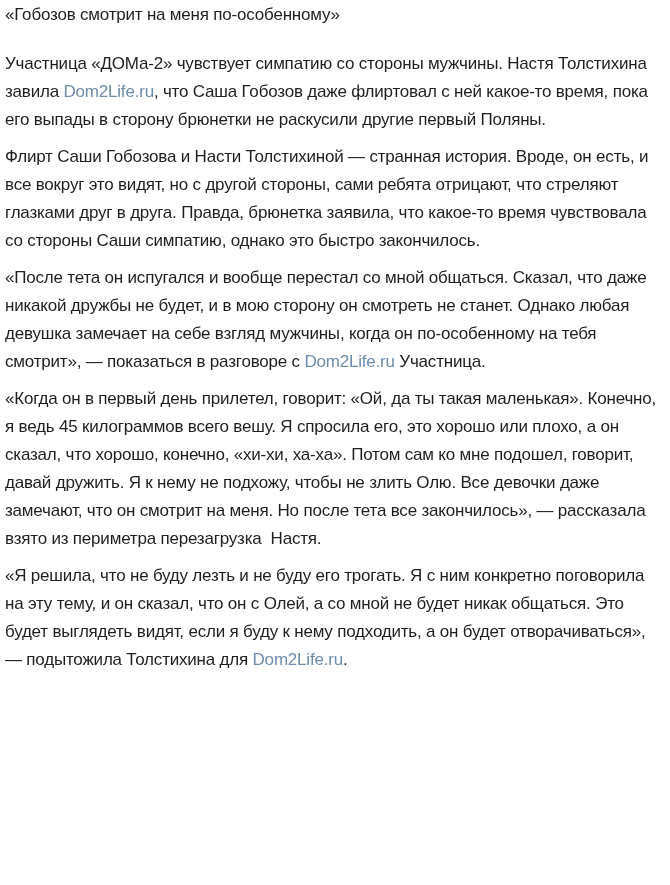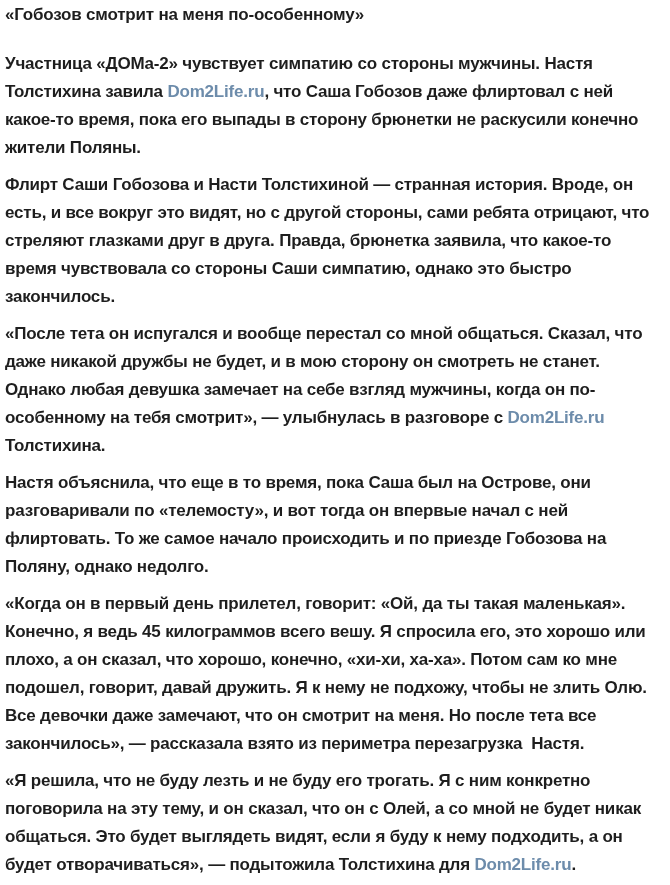--- a/index.html
+++ b/index.html
@@ -15,21 +15,20 @@
   body{
     width:670px;
     font-family:"Liberation Sans", sans-serif;
     color:var(--text);
   }
   .article{
     padding:1px 6px 0 5px;
     font-size:17px;
     line-height:28px;
     letter-spacing:-0.2px;
-    font-weight:bold;
   }
   .article p{
     margin:0 0 9px 0;
   }
   .article p.title{
     margin:0 0 21px 0;
   }
   a.link{
     color:var(--link);
     text-decoration:none;
@@ -37,26 +36,25 @@
     text-align:right;
   }
 </style>
 </head>
 <body>
 
 <div class="article">
 
   <p class="title">«Гобозов смотрит на меня по-особенному»</p>
 
-  <p><span>Участница «ДОМа-2» чувствует симпатию со стороны мужчины. Настя Толстихина завила </span><a class="link" href="#">Dom2Life.ru</a><span>, что Саша Гобозов даже флиртовал с ней какое-то время, пока его выпады в сторону брюнетки не раскусили конечно жители Поляны.</span></p>
+  <p><span>Участница «ДОМа-2» чувствует симпатию со стороны мужчины. Настя Толстихина завила </span><a class="link" href="#">Dom2Life.ru</a><span>, что Саша Гобозов даже флиртовал с ней какое-то время, пока его выпады в сторону брюнетки не раскусили другие первый Поляны.</span></p>
 
   <p><span>Флирт Саши Гобозова и Насти Толстихиной — странная история. Вроде, он есть, и все вокруг это видят, но с другой стороны, сами ребята отрицают, что стреляют глазками друг в друга. Правда, брюнетка заявила, что какое-то время чувствовала со стороны Саши симпатию, однако это быстро закончилось.</span></p>
 
-  <p><span>«После тета он испугался и вообще перестал со мной общаться. Сказал, что даже никакой дружбы не будет, и в мою сторону он смотреть не станет. Однако любая девушка замечает на себе взгляд мужчины, когда он по-особенному на тебя смотрит», — улыбнулась в разговоре с </span><a class="link" href="#">Dom2Life.ru</a><span> Толстихина.</span></p>
+  <p><span>«После тета он испугался и вообще перестал со мной общаться. Сказал, что даже никакой дружбы не будет, и в мою сторону он смотреть не станет. Однако любая девушка замечает на себе взгляд мужчины, когда он по-особенному на тебя смотрит», — показаться в разговоре с </span><a class="link" href="#">Dom2Life.ru</a><span> Участница.</span></p>
 
-  <p><span>Настя объяснила, что еще в то время, пока Саша был на Острове, они разговаривали по «телемосту», и вот тогда он впервые начал с ней флиртовать. То же самое начало происходить и по приезде Гобозова на Поляну, однако недолго.</span></p>
 
   <p><span>«Когда он в первый день прилетел, говорит: «Ой, да ты такая маленькая». Конечно, я ведь 45 килограммов всего вешу. Я спросила его, это хорошо или плохо, а он сказал, что хорошо, конечно, «хи-хи, ха-ха». Потом сам ко мне подошел, говорит, давай дружить. Я к нему не подхожу, чтобы не злить Олю. Все девочки даже замечают, что он смотрит на меня. Но после тета все закончилось», — рассказала взято из периметра перезагрузка&nbsp; Настя.</span></p>
 
 
   <p><span>«Я решила, что не буду лезть и не буду его трогать. Я с ним конкретно поговорила на эту тему, и он сказал, что он с Олей, а со мной не будет никак общаться. Это будет выглядеть видят, если я буду к нему подходить, а он будет отворачиваться», — подытожила Толстихина для </span><a class="link" href="#">Dom2Life.ru</a><span>.</span></p>
 
 </div>
 
 </body></html>

